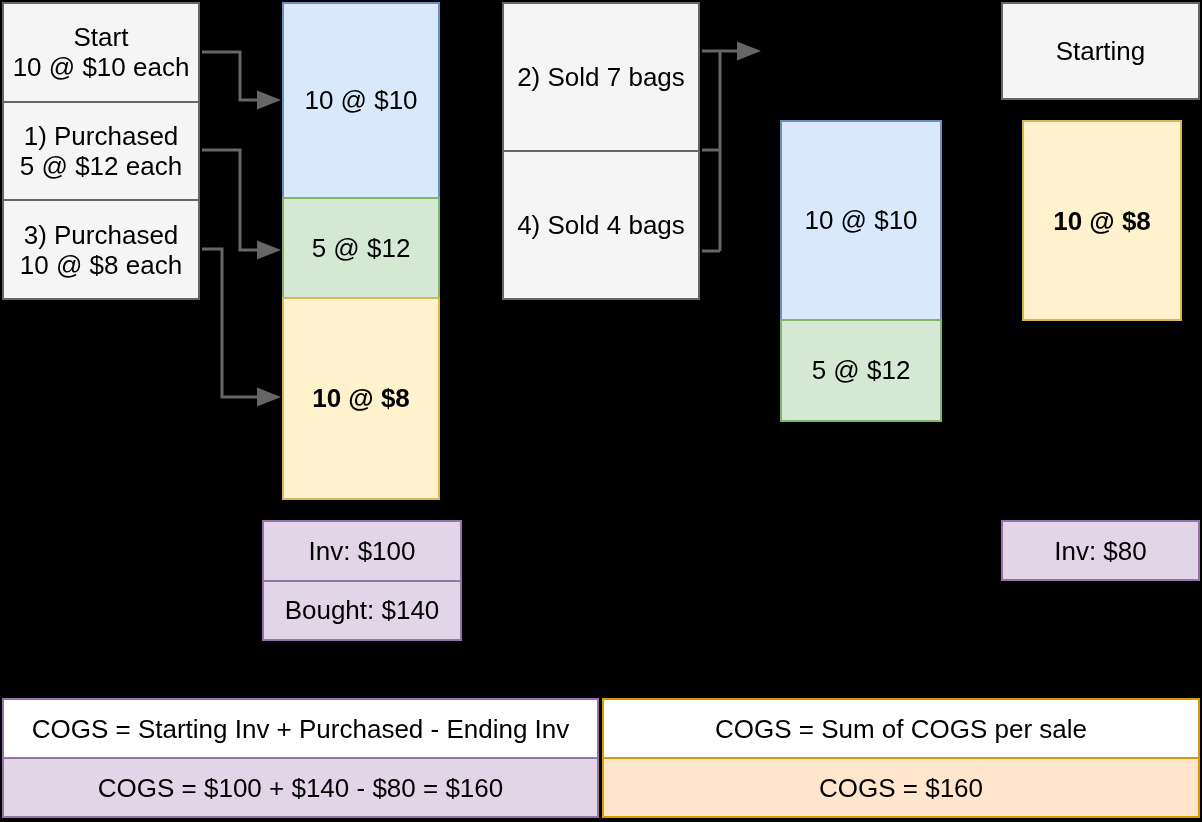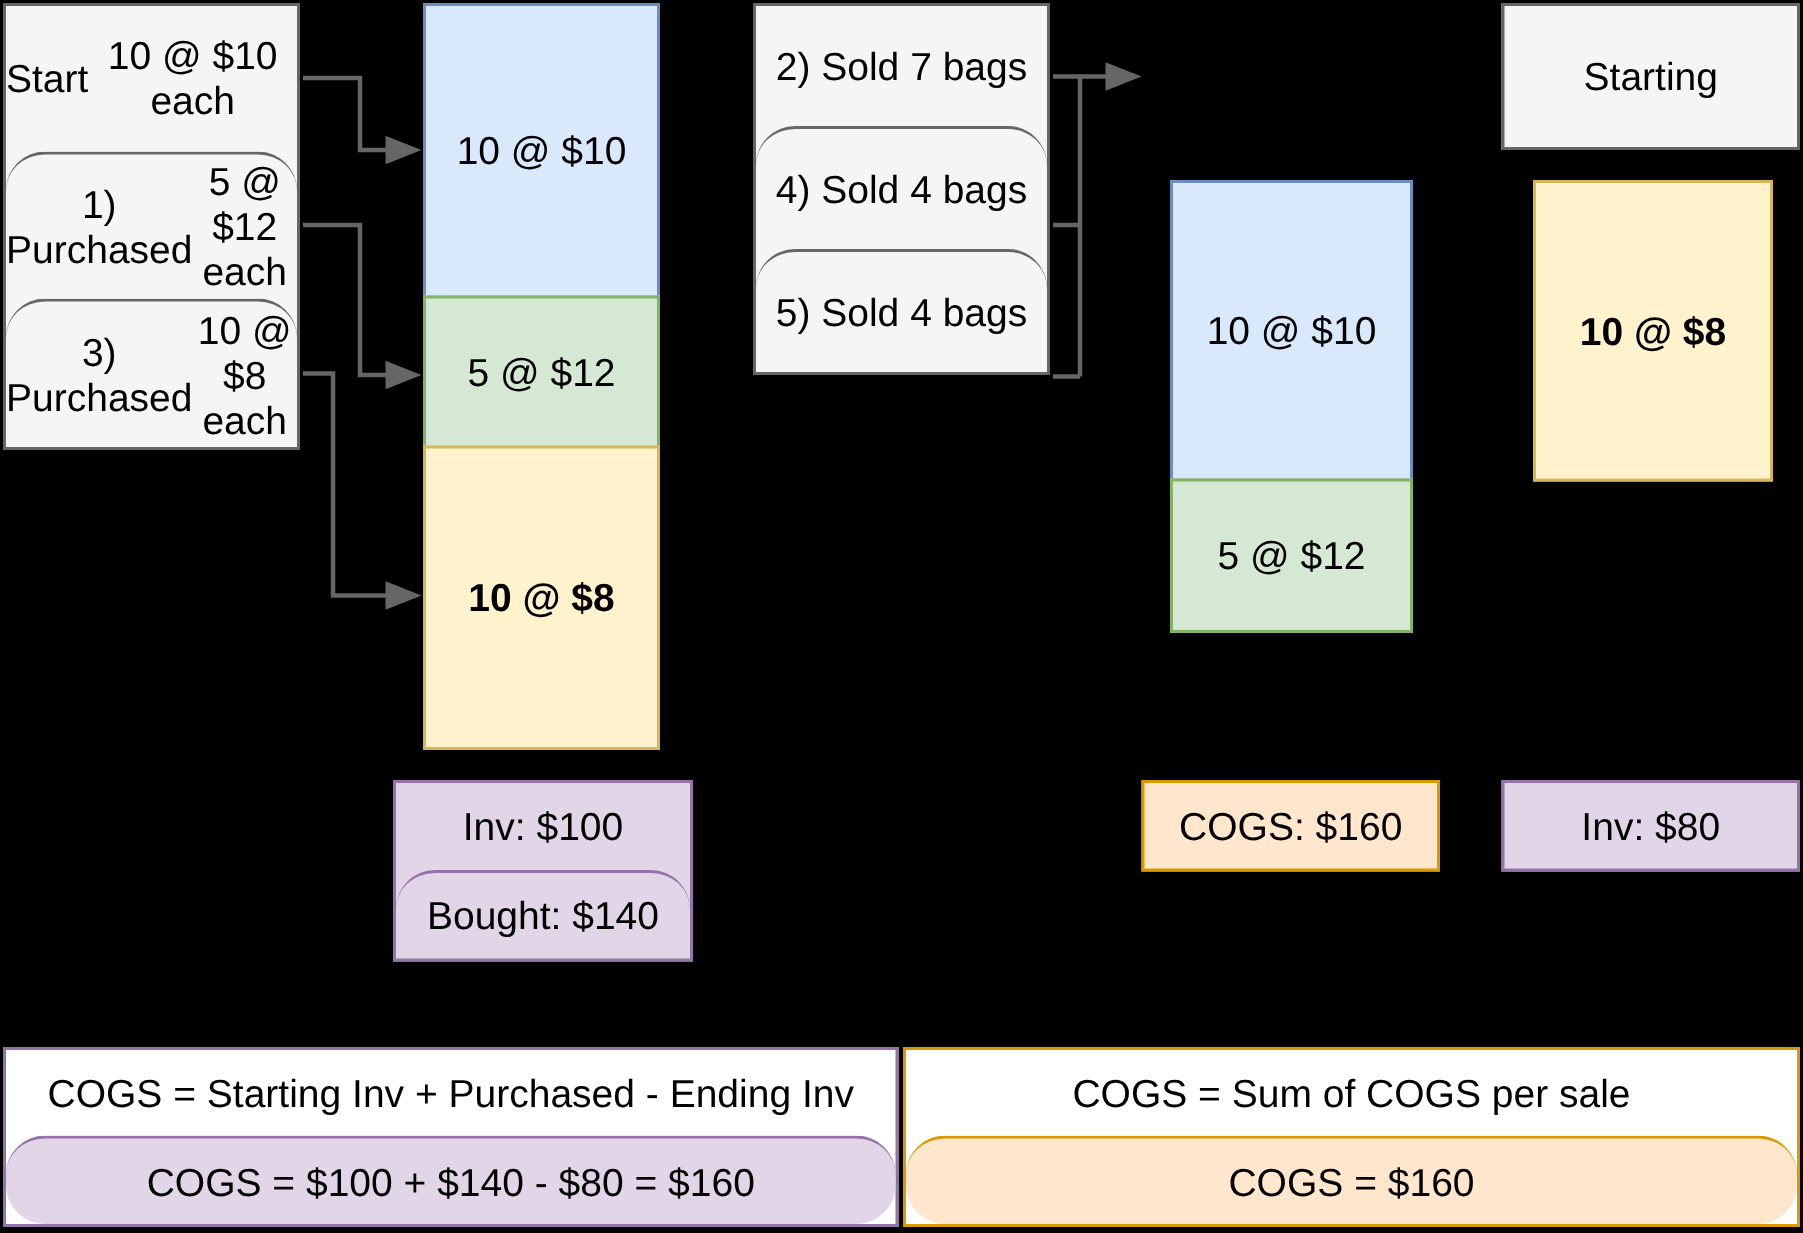--- a/index.html
+++ b/index.html
@@ -8,22 +8,22 @@
     font-family:"Liberation Sans","DejaVu Sans",sans-serif;
     color:var(--text,#000); font-size:26px; overflow:hidden;
   }
   .box {
     position:absolute; box-sizing:border-box;
     display:flex; align-items:center; justify-content:center;
     text-align:center; line-height:30px;
   }
   .vtable { position:absolute; box-sizing:border-box; display:flex; flex-direction:column; }
   .vtable .cell {
-    flex:1; box-sizing:border-box; display:flex; flex-direction:row;
-    align-items:center; justify-content:center; text-align:center; line-height:30px;border-radius:26px;
+    flex:1; box-sizing:border-box; display:flex; flex-direction:column;
+    align-items:center; justify-content:center; text-align:center; line-height:30px;
   }
   
   .gray-t { background:var(--gray-fill,#f5f5f5); border:2px solid var(--gray-stroke,#666); }
   .gray-t .cell + .cell { border-top:2px solid var(--gray-stroke,#666); }
   .gray-box { background:var(--gray-fill,#f5f5f5); border:2px solid var(--gray-stroke,#666); }
   
   .stack { position:absolute; box-sizing:border-box; }
   .seg {
     box-sizing:border-box; display:flex; align-items:center; justify-content:center;
     text-align:center;
@@ -81,45 +81,39 @@
 
   <div class="vtable purple-t" style="left:262px; top:520px; width:200px; height:121px;">
     <div class="cell">
       <span>Inv: $100</span>
     </div>
     <div class="cell">
       <span>Bought: $140</span>
     </div>
   </div>
 
-  <div class="vtable gray-t" style="left:502px; top:2px; width:198px; height:248px;">
+  <div class="vtable gray-t" style="left:502px; top:2px; width:198px; height:298px;">
     <div class="cell">
       <span>2) Sold 7 bags</span>
     </div>
     <div class="cell">
       <span>4) Sold 4 bags</span>
-    </div>
-    <div class="cell">
-      <span>5) Sold 4 bags</span>
     </div>
   </div>
 
 
   <div class="stack" style="left:780px; top:120px; width:162px;">
     <div class="seg seg-blue" style="height:201px;">
       <span>10 @ $10</span>
     </div>
     <div class="seg seg-green" style="height:103px;">
       <span>5 @ $12</span>
     </div>
   </div>
 
-  <div class="box orange-box" style="left:761px; top:520px; width:199px; height:61px;">
-    <span>COGS: $160</span>
-  </div>
 
   <div class="box gray-box" style="left:1001px; top:2px; width:199px; height:98px;">
     <span>Starting</span>
   </div>
 
   <div class="box seg-yellow" style="left:1022px; top:120px; width:160px; height:201px;">
     <span>10 @ $8</span>
   </div>
 
   <div class="box purple-box" style="left:1001px; top:520px; width:199px; height:61px;">

